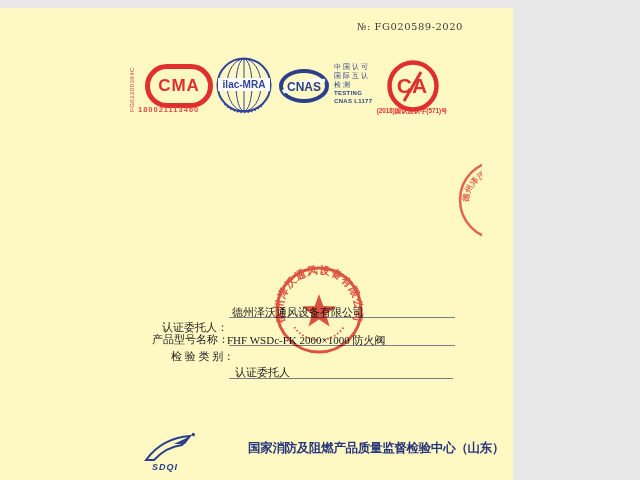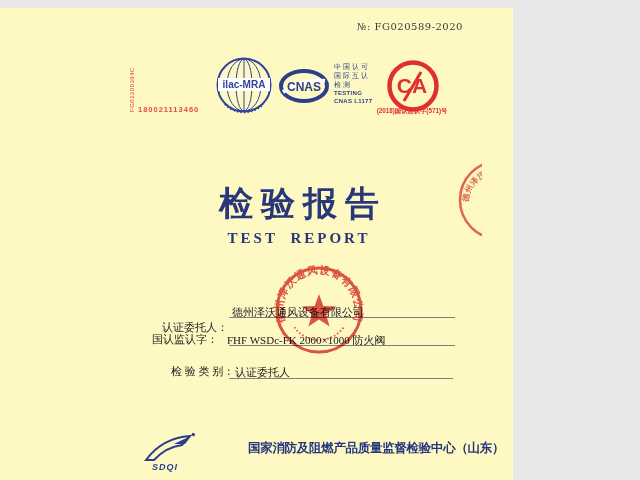--- a/index.html
+++ b/index.html
@@ -49,20 +49,23 @@
 
 <div class="page">
 
   <div class="abs report-no">
     <span>№:</span>
     <span>FG020589-2020</span>
   </div>
 
   <div class="abs cma-vert">FG02200394C</div>
 
+  <div class="abs cma-box">
+    <span>CMA</span>
+  </div>
   <div class="abs cma-num">180021113460</div>
 
   <svg class="abs ilac" width="58" height="58" viewBox="0 0 58 58">
     <circle cx="29" cy="29" r="26.5" fill="none" stroke="#33439b" stroke-width="2"></circle>
     <ellipse cx="29" cy="29" rx="17" ry="26" fill="none" stroke="#33439b" stroke-width="1"></ellipse>
     <ellipse cx="29" cy="29" rx="8" ry="26" fill="none" stroke="#33439b" stroke-width="1"></ellipse>
     <line x1="29" y1="3" x2="29" y2="55" stroke="#33439b" stroke-width="1"></line>
     <path d="M 10 48 A 26.5 26.5 0 0 0 48 48" fill="none" stroke="#33439b" stroke-width="2.5" stroke-dasharray="1.5 2"></path>
     <rect x="3" y="22" width="52" height="13" fill="#fefefe"></rect>
     <text x="29" y="32" text-anchor="middle" font-family="Liberation Sans,sans-serif" font-size="10" font-weight="bold" fill="#33439b">ilac-MRA</text>
@@ -82,35 +85,31 @@
     <div class="en">CNAS L1177</div>
   </div>
 
   <svg class="abs cal" width="54" height="54" viewBox="0 0 54 54">
     <circle cx="27" cy="27" r="23.5" fill="none" stroke="#e02f2f" stroke-width="4.5"></circle>
     <text x="26" y="34" text-anchor="middle" font-family="Liberation Sans,sans-serif" font-size="21" font-weight="bold" fill="#e02f2f">CA</text>
     <line x1="35" y1="13" x2="18" y2="42" stroke="#e02f2f" stroke-width="3"></line>
   </svg>
   <div class="abs cal-cap">(2018)国认监认字(571)号</div>
 
-  <div class="abs title-wrap">
-    <div class="title-zh">检验报告</div>
-    <div class="title-en">TEST REPORT</div>
-  </div>
 
   <div>
     <span class="abs f-label" style="left:162px;top:312px">认证委托人：</span>
     <span class="abs f-value" style="left:232px;top:297px">德州泽沃通风设备有限公司</span>
     <div class="abs f-line" style="left:229px;top:309px;width:226px"></div>
 
-    <span class="abs f-label" style="left:152px;top:324px">国认监认字：</span>
+    <span class="abs f-label" style="left:152px;top:324px">产品型号名称：</span>
     <span class="abs f-value" style="left:227px;top:325px">FHF WSDc-FK 2000×1000 防火阀</span>
     <div class="abs f-line" style="left:229px;top:337px;width:226px"></div>
 
-    <span class="abs f-label" style="left:171px;top:356px">检 验 类 别：</span>
+    <span class="abs f-label" style="left:171px;top:341px">检 验 类 别：</span>
     <span class="abs f-value" style="left:235px;top:357px">认证委托人</span>
     <div class="abs f-line" style="left:229px;top:370px;width:224px"></div>
   </div>
 
   <svg class="abs stamp" width="110" height="110" viewBox="0 0 110 110">
     <defs>
       <path id="stampArc" d="M 26 76 A 36 36 0 1 1 84 76" fill="none"></path>
     </defs>
     <circle cx="55" cy="55" r="42" fill="none" stroke="#d94343" stroke-width="3"></circle>
     <text font-size="10.5" font-weight="bold" fill="#d94343" letter-spacing="1">

